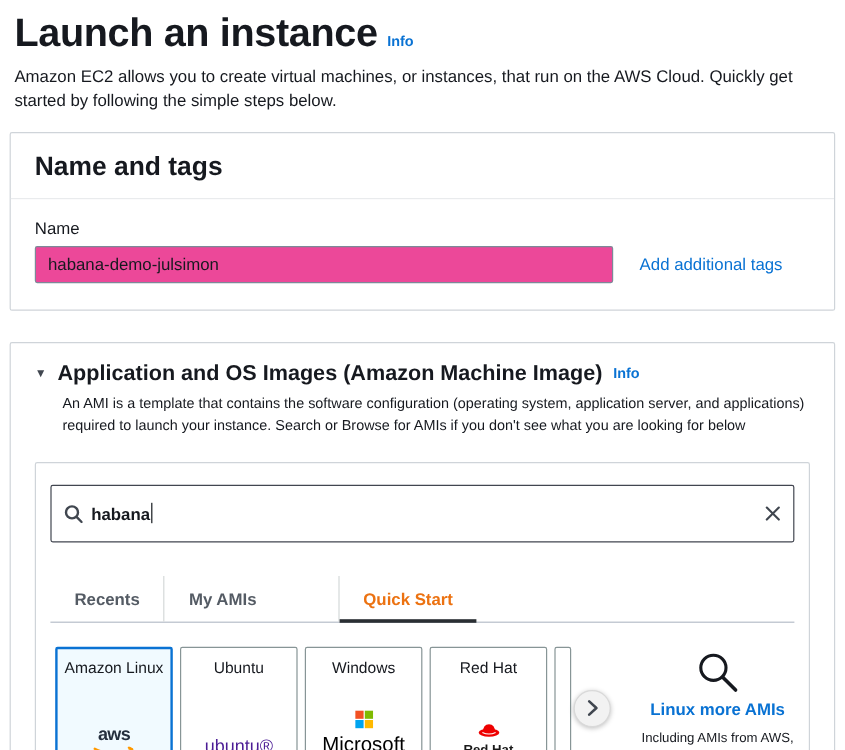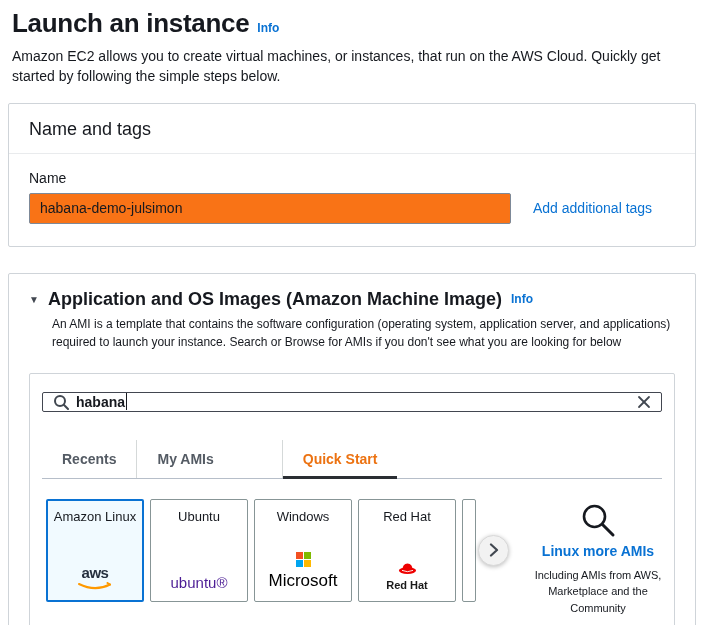--- a/index.html
+++ b/index.html
@@ -8,58 +8,58 @@
     width: 704px; height: 625px; overflow: hidden;
     background: #ffffff; color: #16191f;
     font-family: "Liberation Sans", sans-serif;
     -webkit-font-smoothing: antialiased;
   }
   .app { width: 704px; height: 625px; overflow: hidden; position: relative; }
 
   
   .page-header { padding: 8px 12px 0 12px; }
   .h1-row { display: flex; align-items: baseline; gap: 8px; }
-  .h1-row h1 { margin: 0; font-size: 26px; font-weight: 700; letter-spacing: -0.3px; }
+  .h1-row h1 { margin: 0; font-size: 33px; font-weight: 700; letter-spacing: -0.3px; }
   .info-link { color: #0972d3; font-size: 12px; font-weight: 700; text-decoration: none; cursor: pointer; }
   .page-desc { font-size: 14px; line-height: 1.45; margin: 7px 0 16px 0; max-width: 688px; }
 
   
   .card {
     border: 1px solid #cfd4d9; border-radius: 2px; background: #fff;
     margin: 0 8px 26px 8px;
   }
   .card-header { padding: 15px 20px 13px 20px; }
-  .card-header h2 { margin: 0; font-size: 18px; font-weight: 400; }
+  .card-header h2 { margin: 0; font-size: 22px; font-weight: 700; }
   .card-divider { border-top: 1px solid #e9ebed; }
   .card-body { padding: 16px 20px 22px 20px; }
   .field-label { font-size: 14px; margin-bottom: 7px; }
   .input-row { display: flex; align-items: center; gap: 22px; }
   .text-input {
     width: 482px; height: 31px; border: 1px solid #7d8998; border-radius: 2px;
     padding: 0 10px; font-size: 14px; color: #16191f;
-    font-family: "Liberation Sans", sans-serif; background: #f97316;
+    font-family: "Liberation Sans", sans-serif; background: #ec4899;
   }
   .plain-link { color: #0972d3; font-size: 14px; text-decoration: none; cursor: pointer; }
 
   
   .section-card { border: 1px solid #cfd4d9; border-radius: 2px; margin: 0 8px; background: #fff; }
   .section-header { padding: 15px 20px 0 20px; }
   .collapse-row { display: flex; align-items: center; gap: 9px; }
   .collapse-caret { font-size: 10px; color: #414750; cursor: pointer; }
   .collapse-row h2 { margin: 0; font-size: 18px; font-weight: 700; }
   .section-desc { font-size: 12px; line-height: 1.5; margin: 5px 0 0 23px; max-width: 646px; }
 
   .inner-panel {
     border: 1px solid #cfd4d9; border-radius: 2px;
     margin: 22px 20px 0 20px; padding: 18px 12px 0 12px; min-height: 270px;
   }
 
   
   .search-box {
-    display: flex; align-items: center; height: 20px;
+    display: flex; align-items: center; height: 48px;
     border: 1px solid #424650; border-radius: 2px; padding: 0 10px; background: #fff;
     cursor: text;
   }
   .search-icon { display: flex; align-items: center; margin-right: 7px; }
   .search-text { font-size: 14px; font-weight: 700; color: #16191f; }
   .caret-bar { width: 1px; height: 17px; background: #16191f; margin-left: 1px; }
   .clear-btn { margin-left: auto; display: flex; align-items: center; cursor: pointer; }
 
   
   .tabs { display: flex; align-items: center; border-bottom: 1px solid #b6bec9; margin-top: 28px; }

